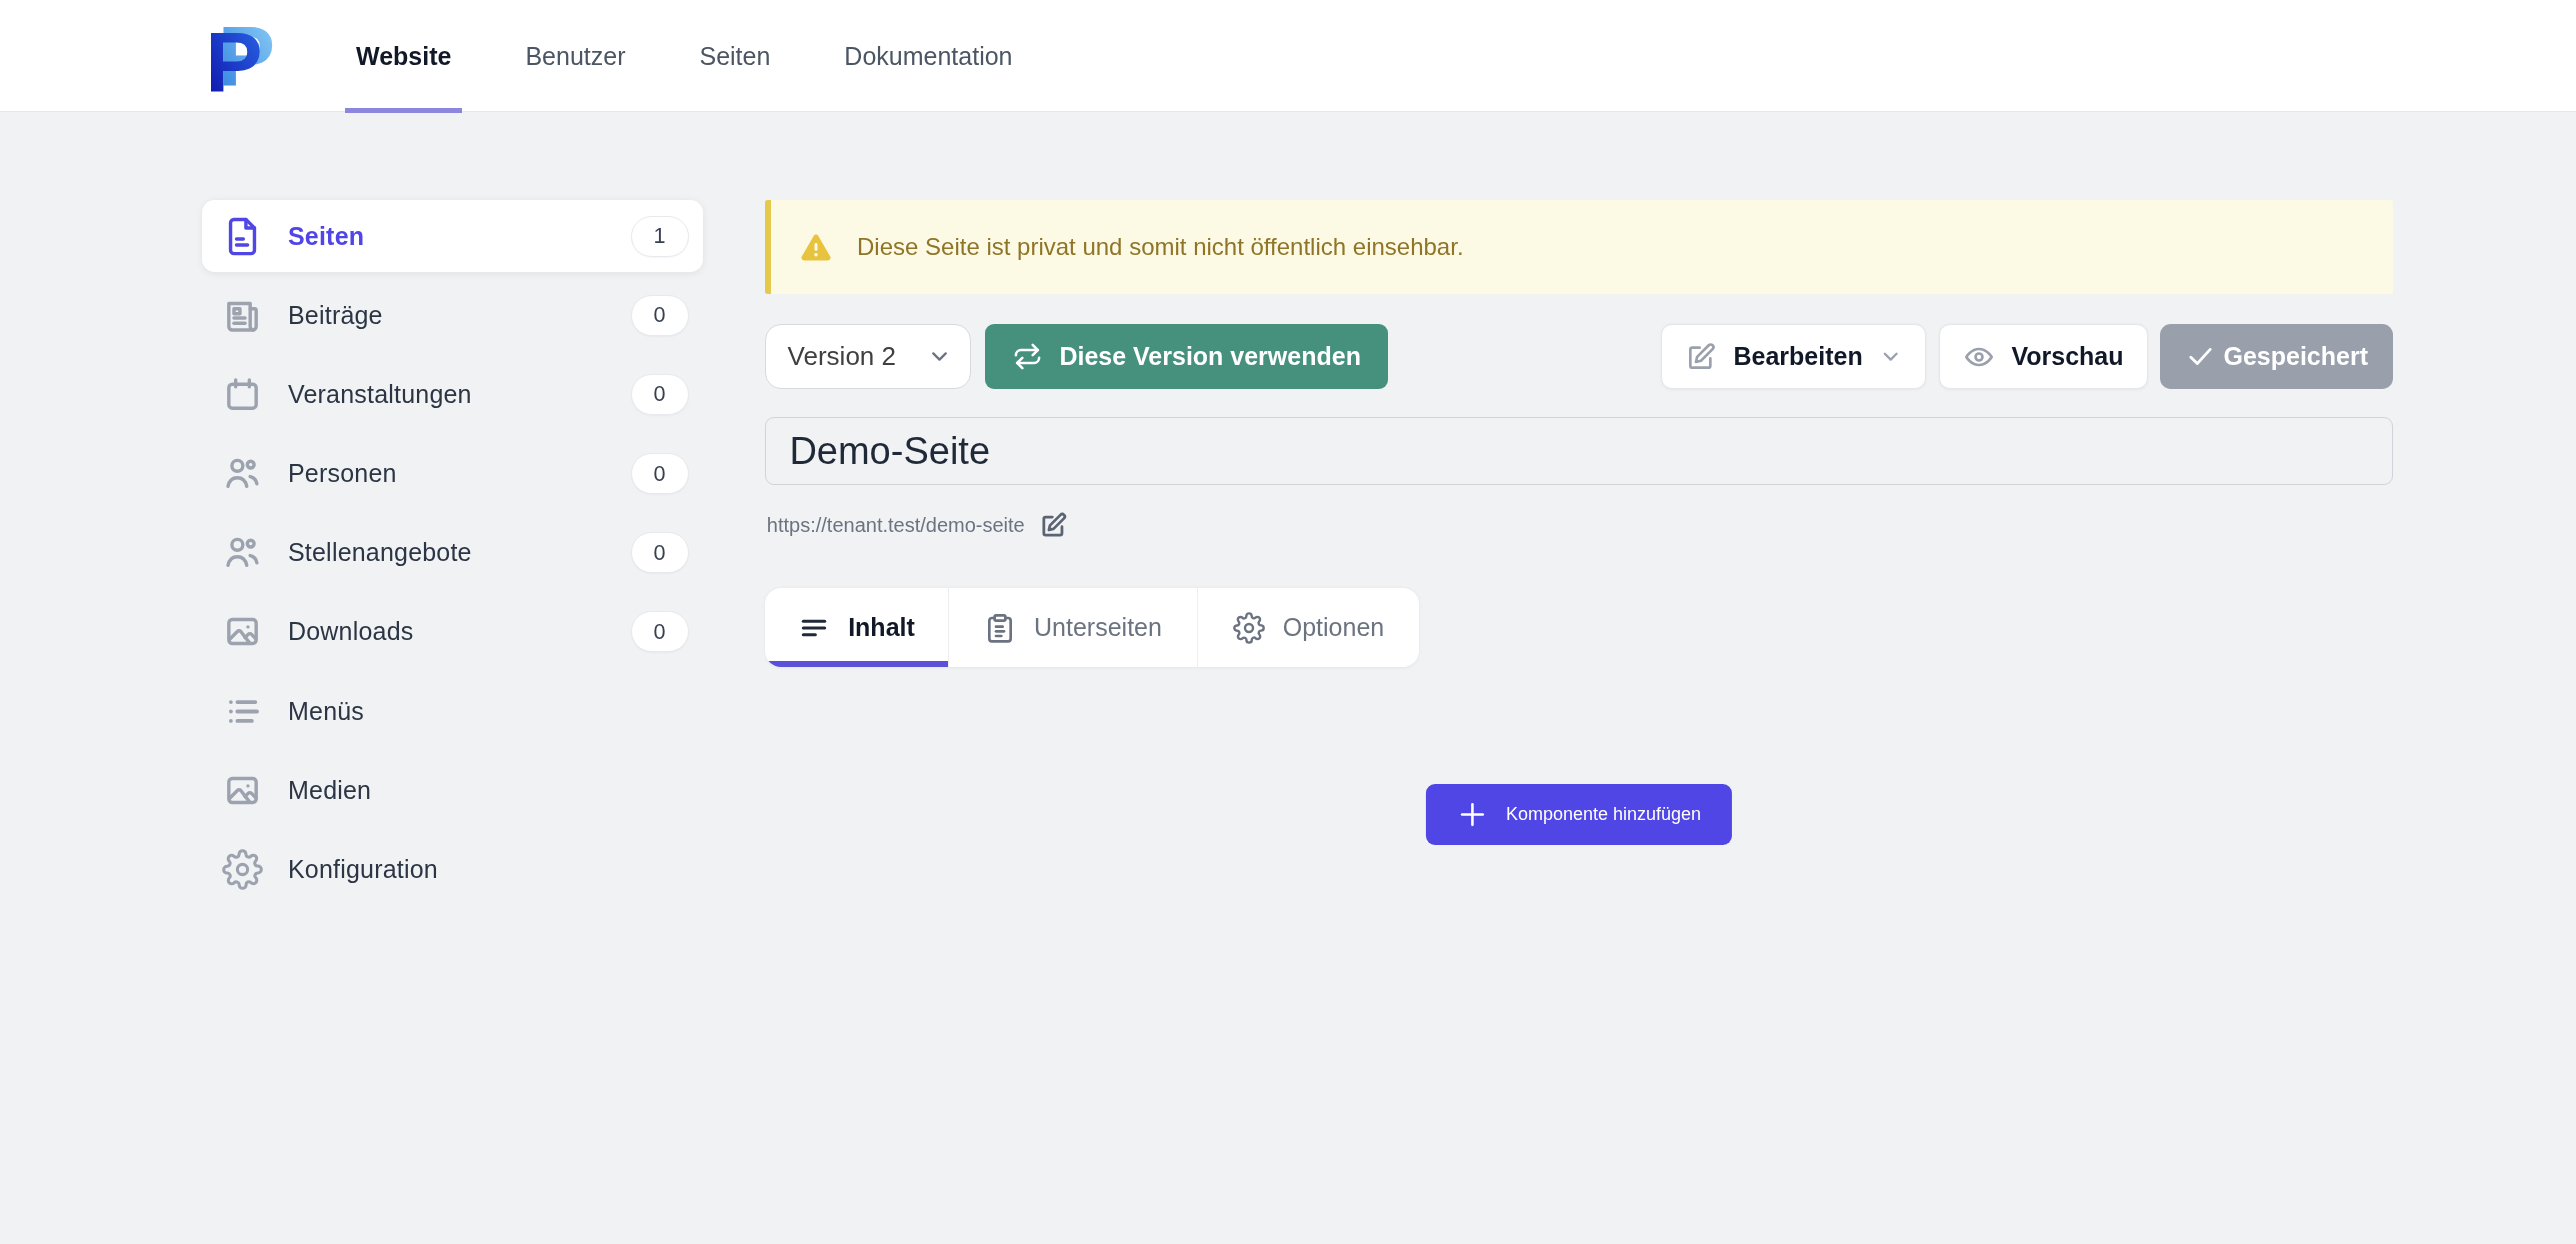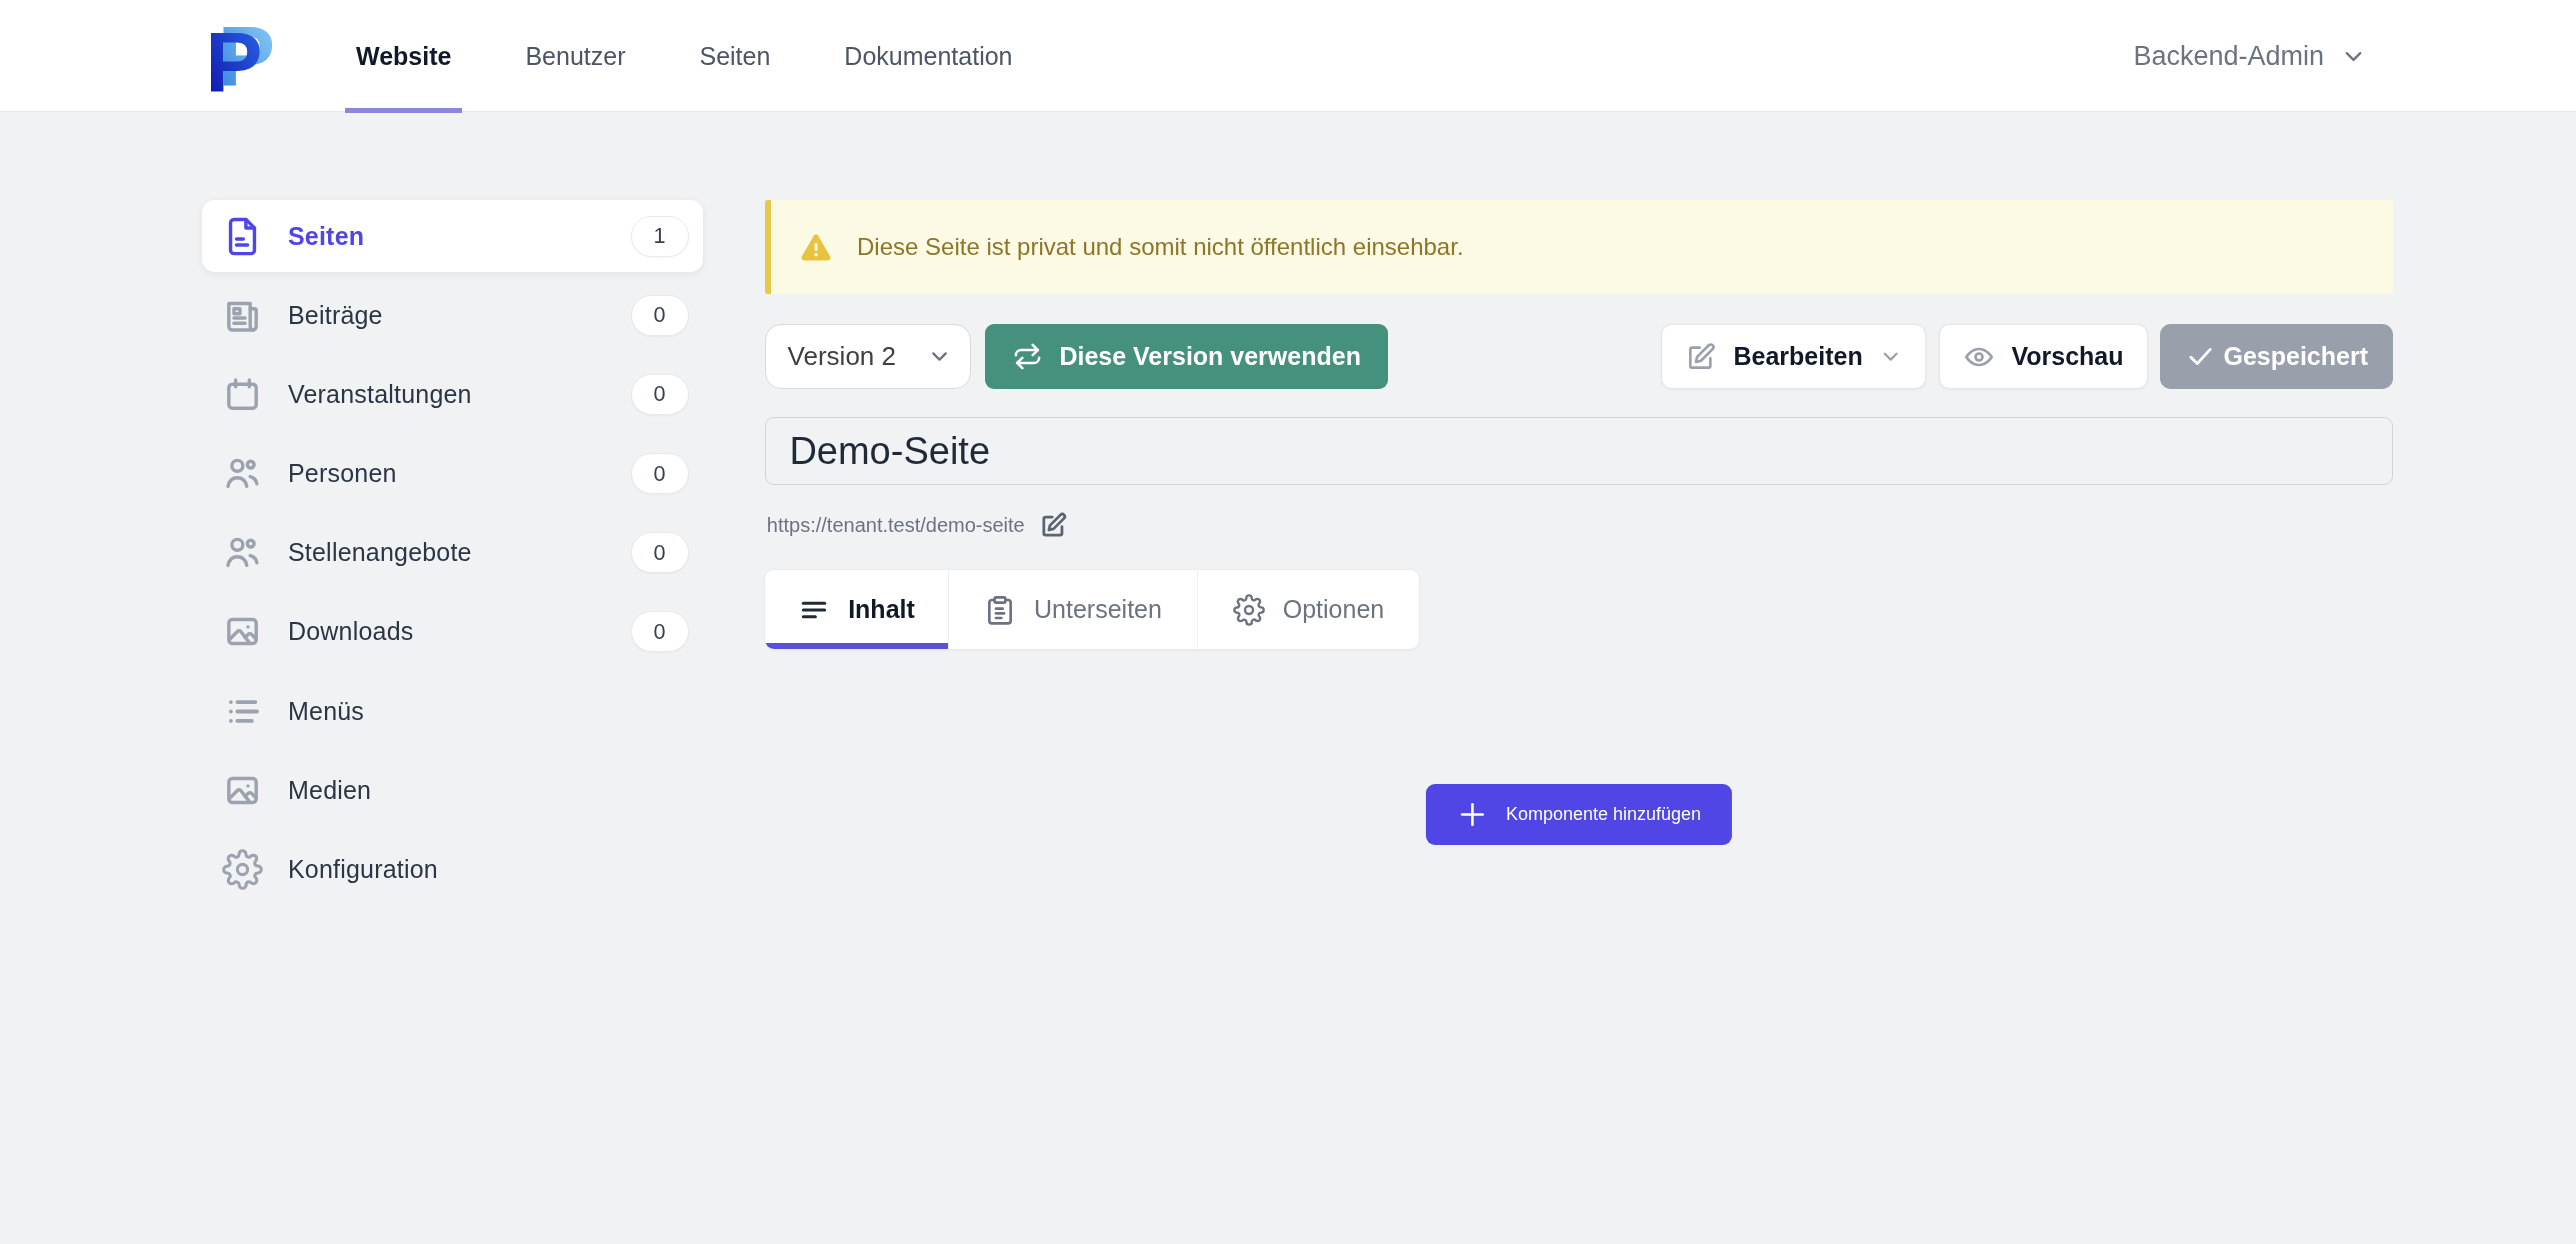--- a/index.html
+++ b/index.html
@@ -54,22 +54,22 @@
   .btn-gray { background:#9aa0ab; color:#fff; font-weight:600; border-radius:10.8px; padding:0 25px;gap:7px; }
 
   .title-input { position:absolute; top:217px; left:0; width:1628px; height:68px;
                  border:1.8px solid #cfd4db; border-radius:9px; background:transparent;
                  font-size:38px; color:#1f2937; padding:0 23.4px; font-family:inherit; outline:none; }
 
   .url-row { position:absolute; top:311px; left:1.8px; display:flex; align-items:center; gap:14.4px;
              font-size:20px; color:#6b7280;text-align:center; }
   .url-edit { cursor:pointer; color:#5b6472; }
 
-  .tabbar { position:absolute; top:370px; left:0; height:79px; display:flex; background:#fff;
-            border-radius:9px; box-shadow:0 0.9px 3.6px rgba(16,24,40,.06); overflow:hidden; }
+  .tabbar { position:absolute; top:388px; left:0; height:79px; display:flex; background:#fff;
+            border-radius:16px; box-shadow:0 0.9px 3.6px rgba(16,24,40,.06); overflow:hidden; }
   .tab { display:flex; align-items:center; justify-content:center; gap:18px; font-size:25px;
          color:#6b7280; position:relative; cursor:pointer; }
   .tab .ticon { color:#6b7280; }
   .tab-inhalt { width:183px; }
   .tab-unterseiten { width:249px; border-left:1.8px solid #eceef0; }
   .tab-optionen { width:222px; border-left:1.8px solid #eceef0; }
   .tab.active { color:#111827; font-weight:600; }
   .tab.active .ticon { color:#1f2937; }
   .tab.active::after { content:""; position:absolute; left:0; right:0; bottom:0; height:6.3px; background:#5b51d8; border-radius:0 0 0 10.8px; }
 
@@ -96,26 +96,20 @@
     <text x="4" y="44" font-family="Liberation Sans, sans-serif" font-size="48" font-weight="bold" fill="url(#lgDark)">P</text>
   </svg>
 
   <nav class="nav">
     <div class="nav-item active">Website</div>
     <div class="nav-item">Benutzer</div>
     <div class="nav-item">Seiten</div>
     <div class="nav-item">Dokumentation</div>
   </nav>
 
-  <div class="user-menu">
-    <span>Backend-Admin</span>
-    <svg width="27" height="27" viewBox="0 0 24 24" fill="none" stroke="#6b7280" stroke-width="2" stroke-linecap="round" stroke-linejoin="round">
-      <polyline points="6 9 12 15 18 9"></polyline>
-    </svg>
-  </div>
 </div>
 
 <div class="sidebar">
 
   <div class="side-item active">
     <svg class="sicon" viewBox="0 0 24 24" fill="none" stroke="currentColor" stroke-width="2" stroke-linecap="round" stroke-linejoin="round">
       <path d="M14 2H7a2 2 0 0 0-2 2v16a2 2 0 0 0 2 2h10a2 2 0 0 0 2-2V7z"></path>
       <polyline points="14 2 14 7 19 7"></polyline>
       <line x1="8.5" y1="13.5" x2="12.5" y2="13.5"></line>
         <line x1="8.5" y1="17" x2="15" y2="17"></line>

